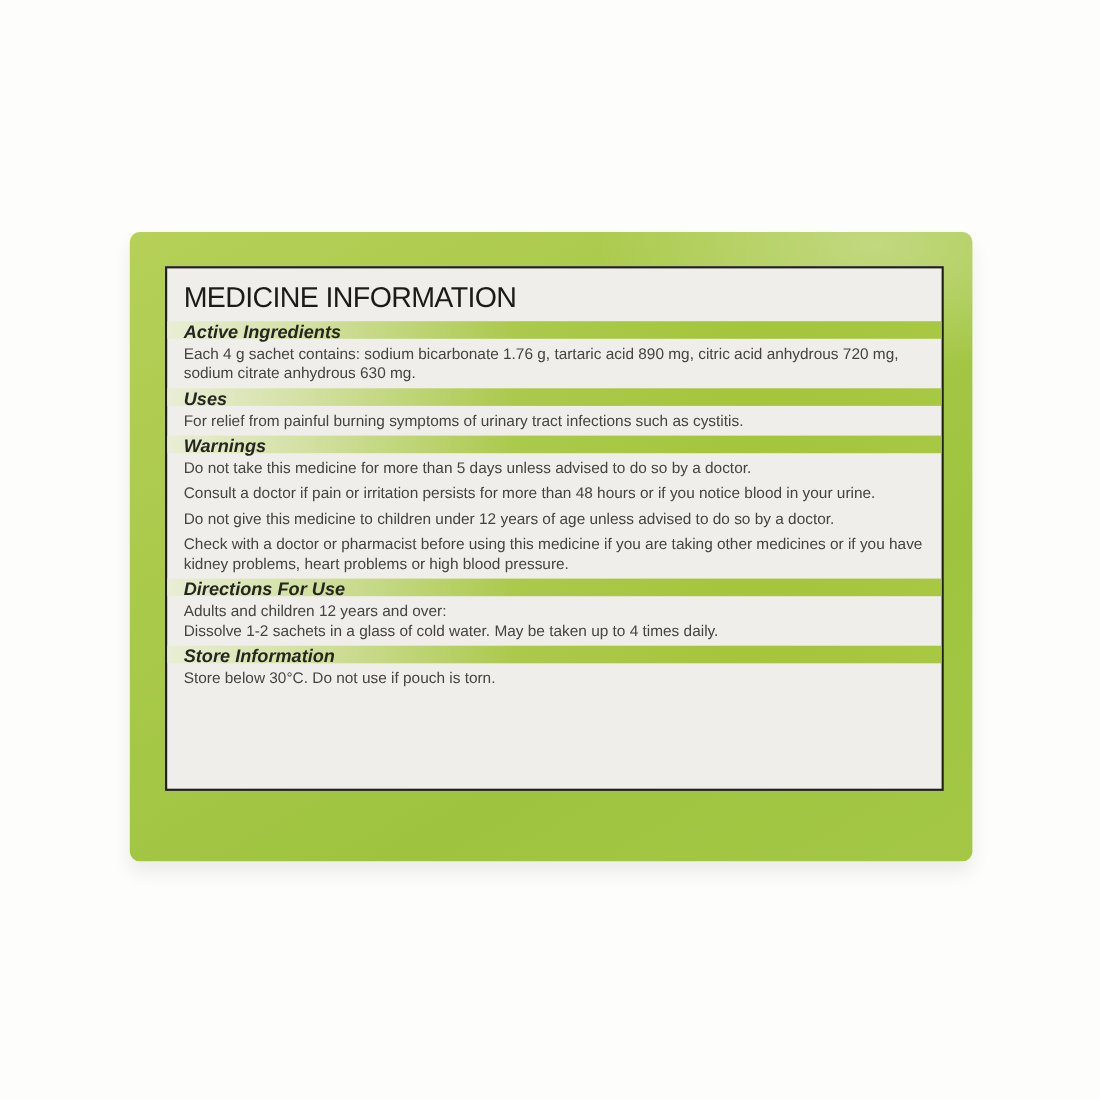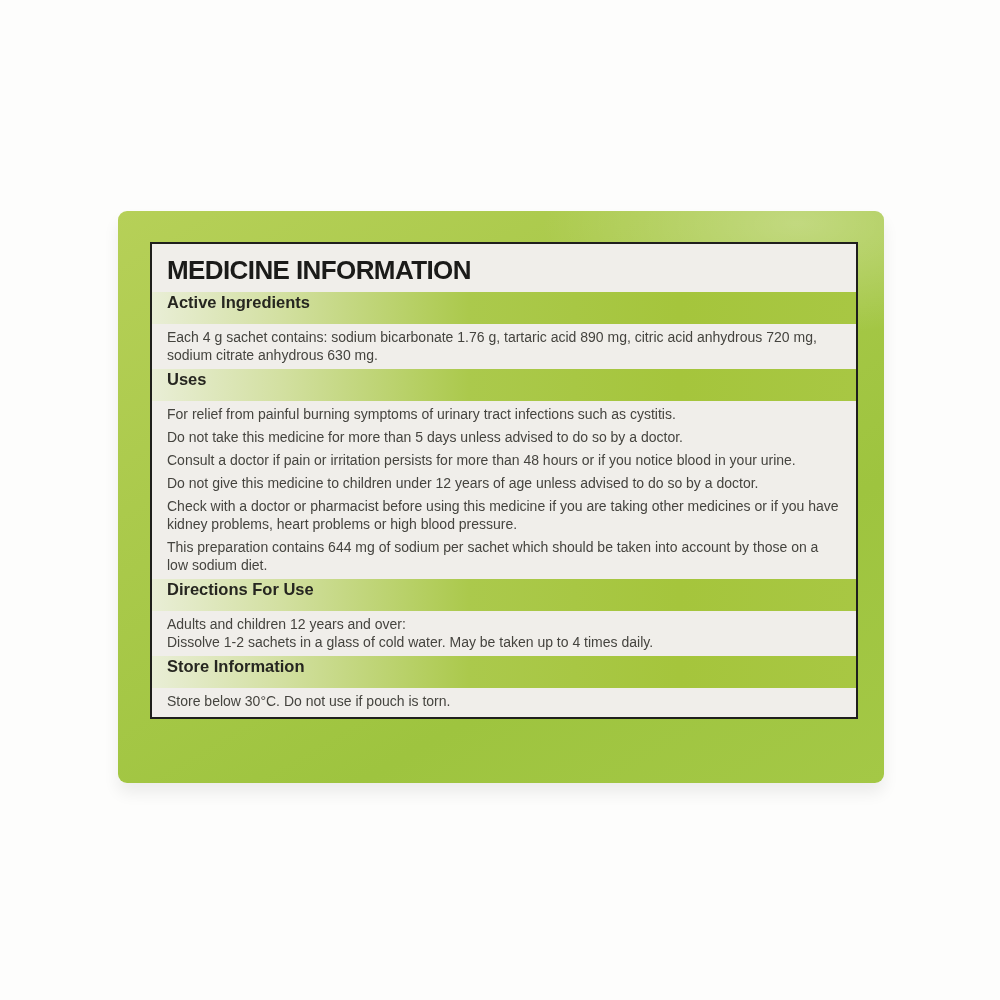--- a/index.html
+++ b/index.html
@@ -29,33 +29,34 @@
   .label-frame{
     position:absolute;
     left:32px;top:31px;right:26px;bottom:64px;
     border:2px solid #1f1f1c;
     background:#f0eeea;
     overflow:hidden;
   }
   .label-title{
     margin:11px 15px 6px 15px;
     font-size:26px;
-    font-weight:700;
+    font-weight:400;
     letter-spacing:-0.6px;
     color:#1b1b19;
   }
   .section-heading-band{
-    height:32px;
+    height:16px;
     line-height:21px;
     margin:2px 0 4px 0;
     padding-left:15px;
     font-size:16.5px;
     font-weight:700;
     color:#262620;
     background:linear-gradient(90deg,#e9eed6 0%,#d3e0a2 18%,#abc94c 45%,#a5c53c 75%,#a8c743 100%);
+    font-style:italic;
   }
   .section-paragraph{
     margin:0 15px 5px 15px;
     font-size:14px;
     line-height:18px;
     color:#45443f;
     white-space:pre-line;
   }
 </style>
 </head>
@@ -68,25 +69,25 @@
       <div id="sections">
           <div>
             <div class="section-heading-band">Active Ingredients</div>
             <div class="section-paragraph">Each 4 g sachet contains: sodium bicarbonate 1.76 g, tartaric acid 890 mg, citric acid anhydrous 720 mg, sodium citrate anhydrous 630 mg.</div>
           </div>
           <div>
             <div class="section-heading-band">Uses</div>
             <div class="section-paragraph">For relief from painful burning symptoms of urinary tract infections such as cystitis.</div>
           </div>
           <div>
+            <div class="section-heading-band">Warnings</div>
             <div class="section-paragraph">Do not take this medicine for more than 5 days unless advised to do so by a doctor.</div>
             <div class="section-paragraph">Consult a doctor if pain or irritation persists for more than 48 hours or if you notice blood in your urine.</div>
             <div class="section-paragraph">Do not give this medicine to children under 12 years of age unless advised to do so by a doctor.</div>
             <div class="section-paragraph">Check with a doctor or pharmacist before using this medicine if you are taking other medicines or if you have kidney problems, heart problems or high blood pressure.</div>
-            <div class="section-paragraph">This preparation contains 644 mg of sodium per sachet which should be taken into account by those on a low sodium diet.</div>
           </div>
           <div>
             <div class="section-heading-band">Directions For Use</div>
             <div class="section-paragraph">Adults and children 12 years and over:
 Dissolve 1-2 sachets in a glass of cold water. May be taken up to 4 times daily.</div>
           </div>
           <div>
             <div class="section-heading-band">Store Information</div>
             <div class="section-paragraph">Store below 30°C. Do not use if pouch is torn.</div>
           </div>

